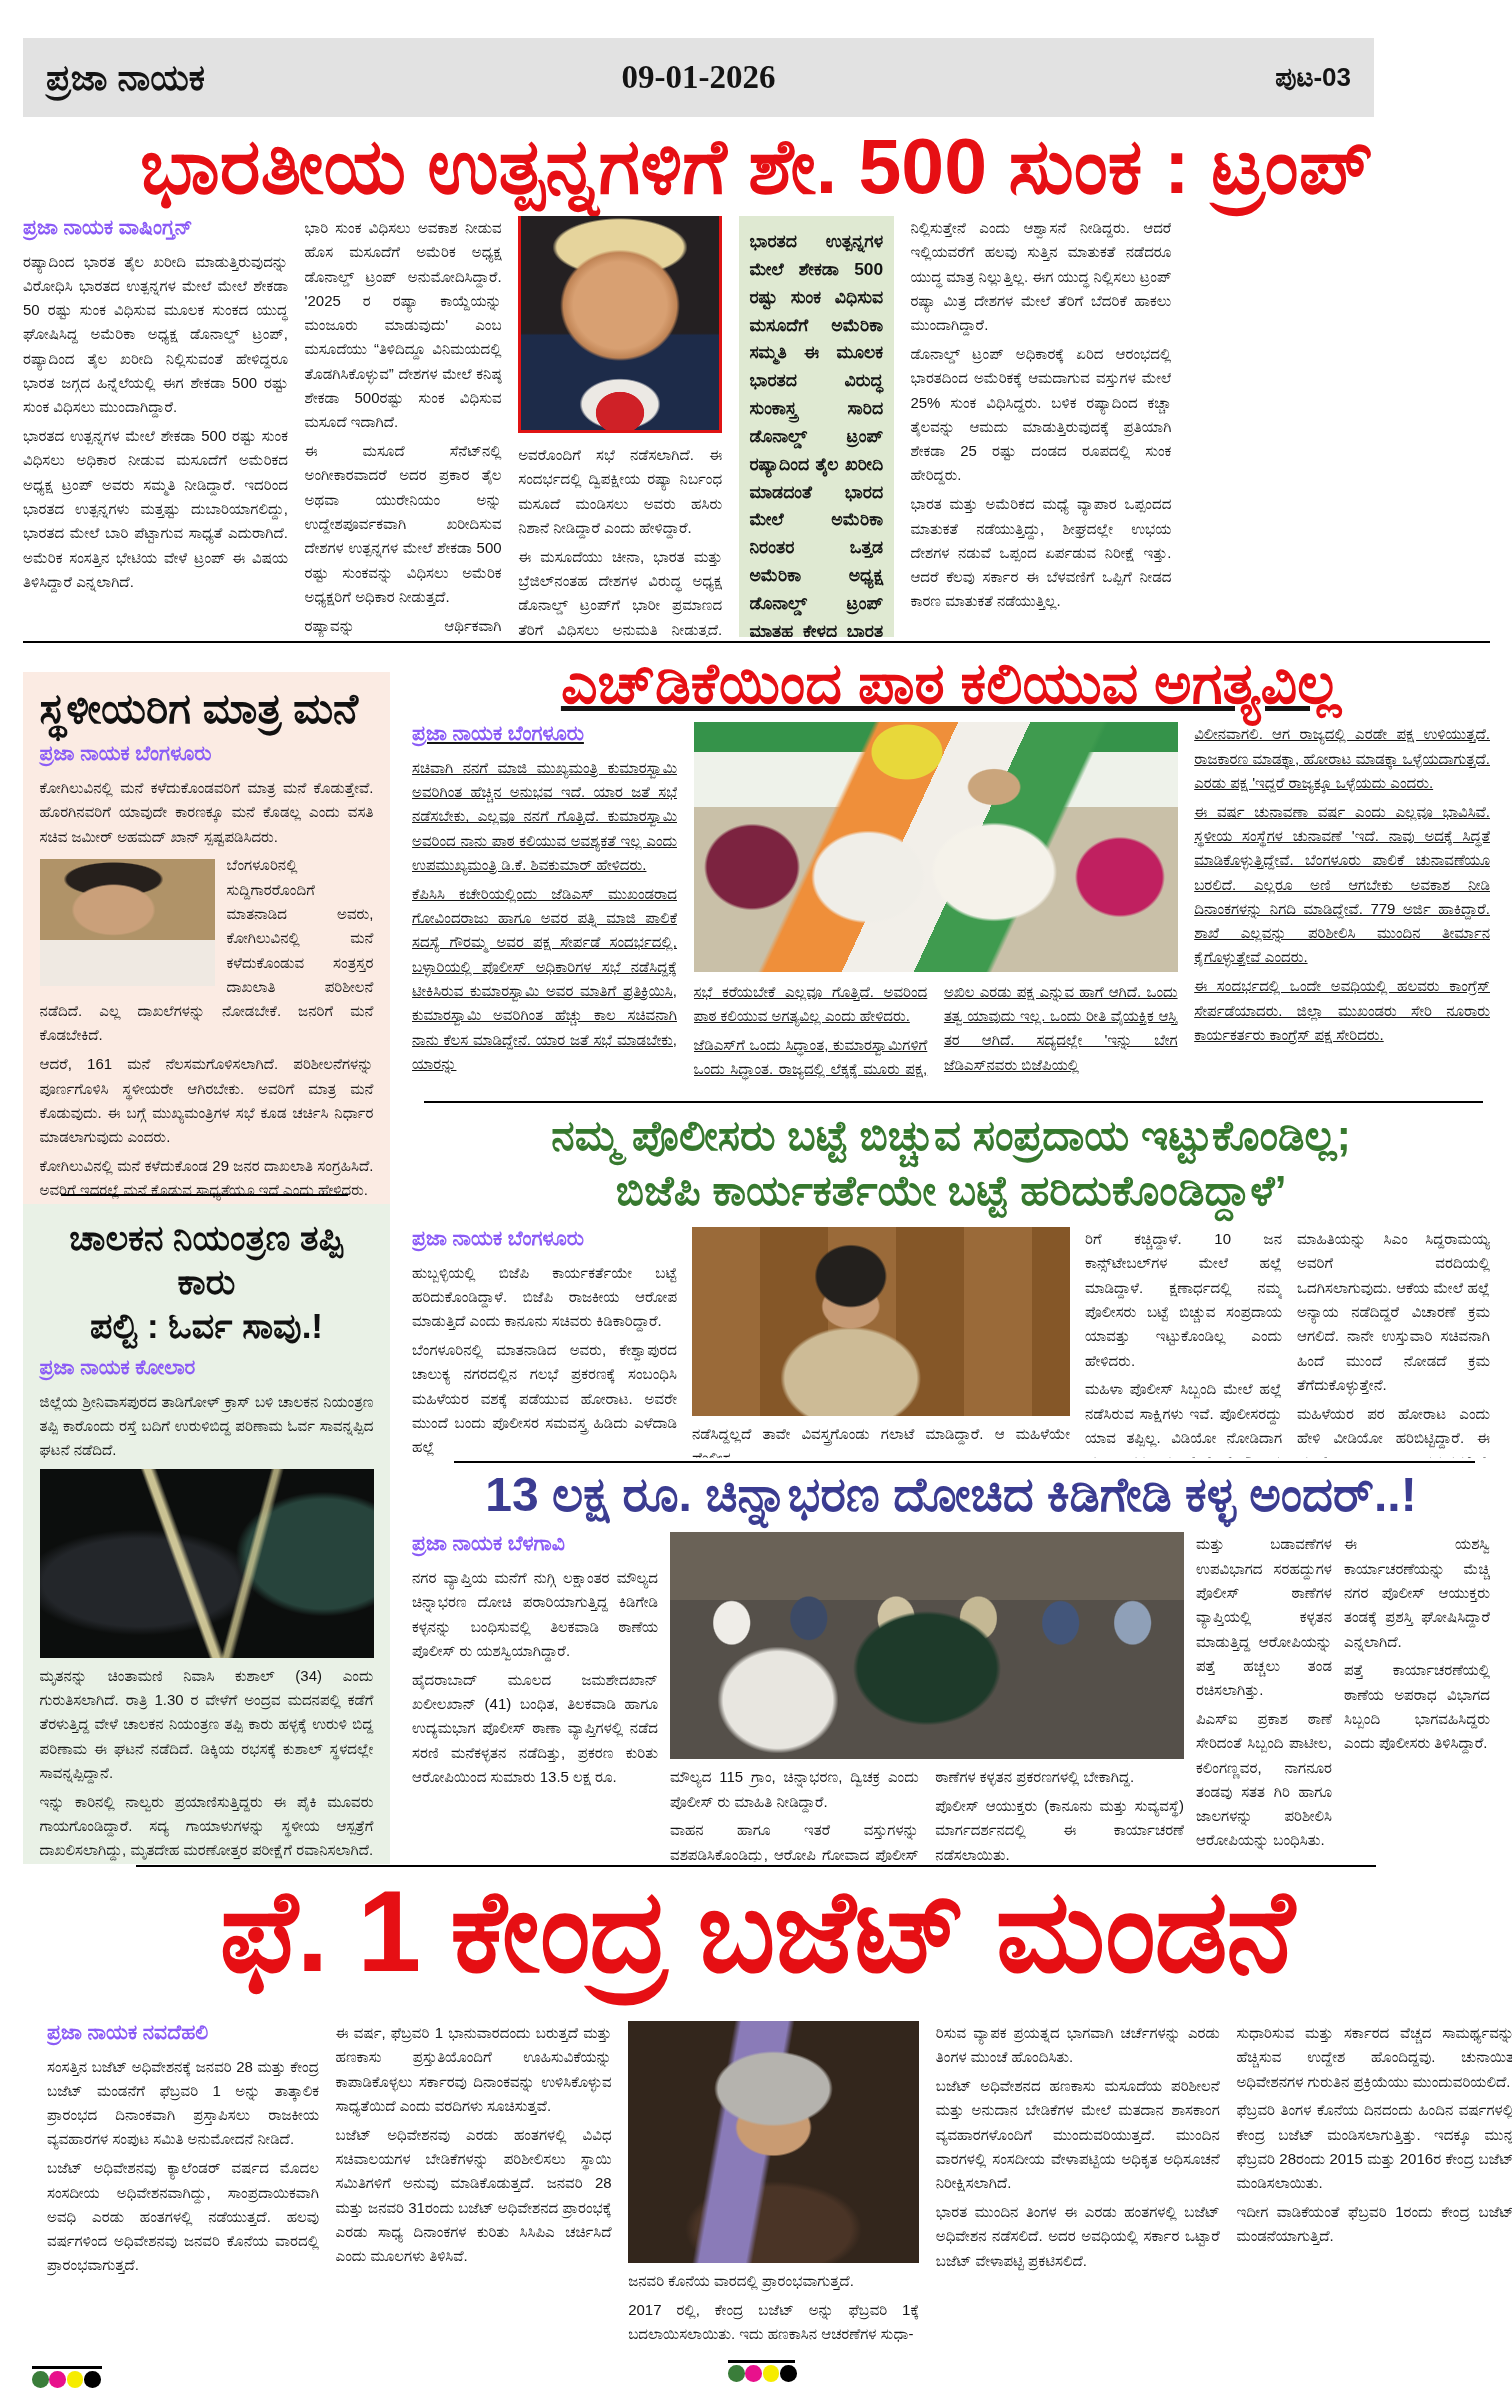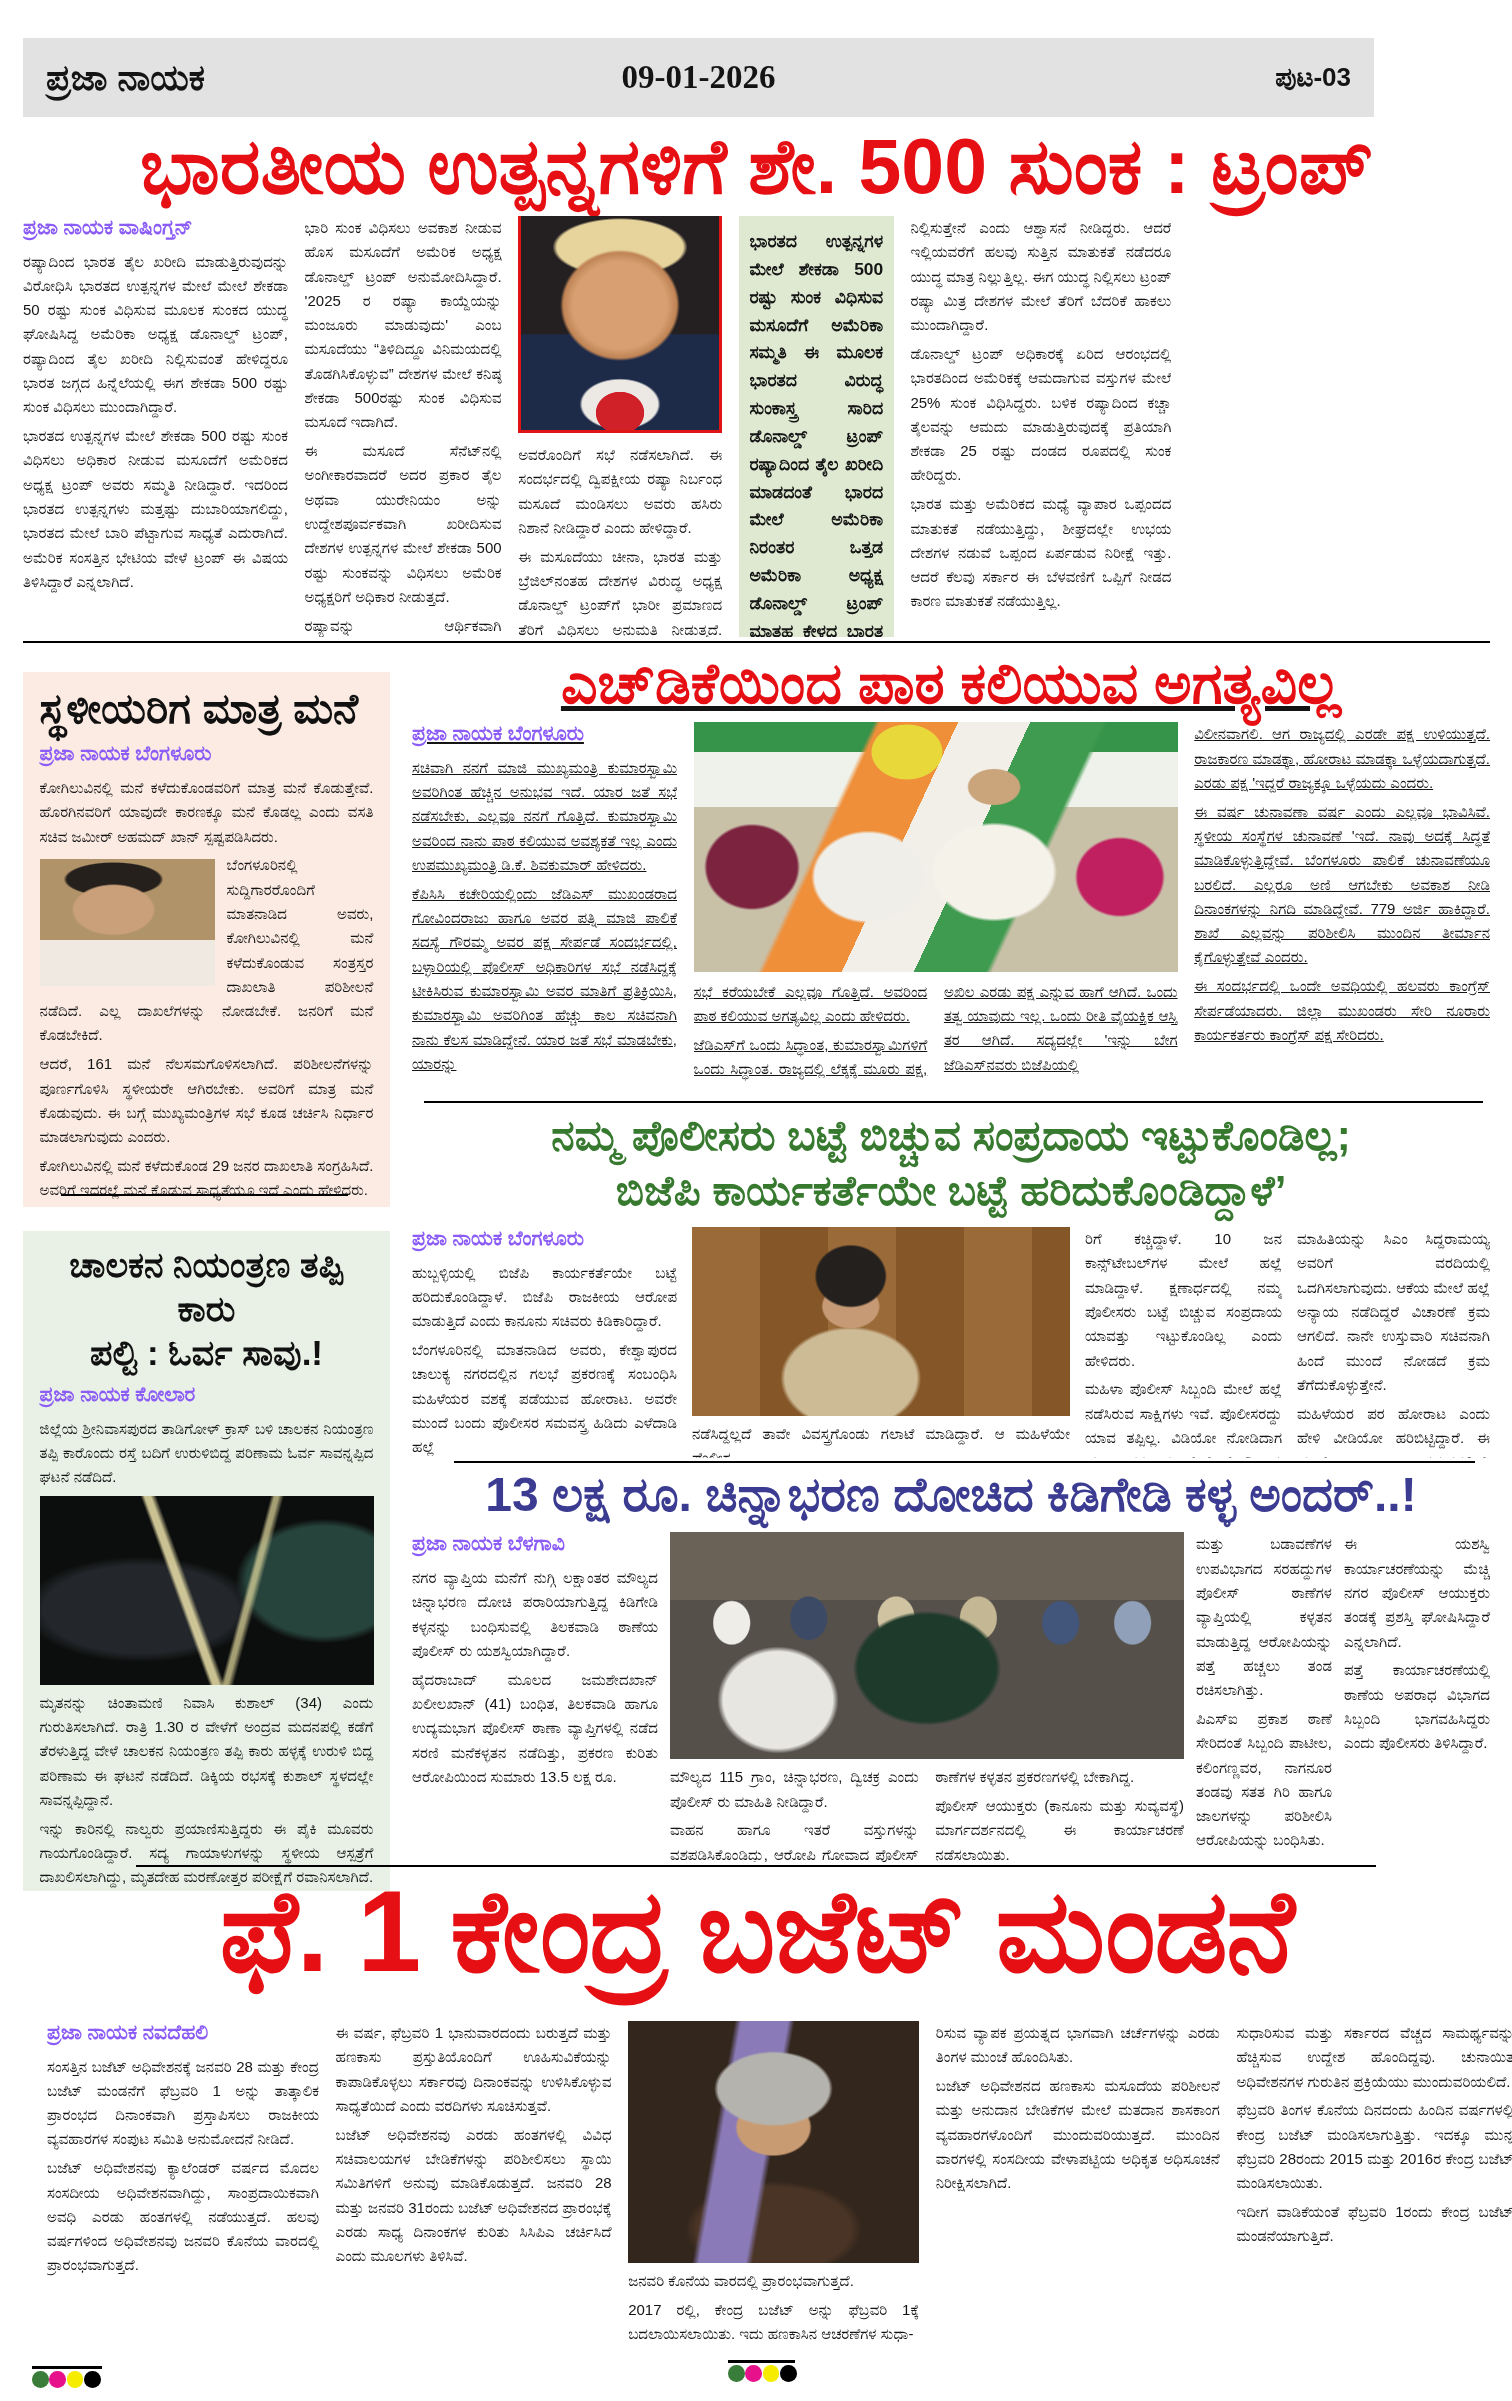--- a/index.html
+++ b/index.html
@@ -72,21 +72,21 @@
   .nirmala{background:
     radial-gradient(34% 26% at 50% 28%, #b5b3ae 0 56%, transparent 60%),
     radial-gradient(22% 20% at 50% 44%, #c99b72 0 56%, transparent 60%),
     linear-gradient(100deg, transparent 32%, #8a7bb8 34% 48%, transparent 50%),
     radial-gradient(46% 30% at 50% 86%, #4a3426 0 58%, transparent 66%),
     #33261c;}
   
   .pinkblock{left:23px;top:672px;width:367px;height:535px;background:#fbebe3;
              padding:13.6px 16.6px;box-sizing:border-box;overflow:hidden;}
   .greenblock{left:23px;top:1204px;width:367px;height:660px;background:#e9f1e6;
-              padding:12px 16.6px;box-sizing:border-box;overflow:hidden;margin-top:27px;}
+              padding:12px 16.6px;box-sizing:border-box;overflow:hidden;}
   .gbox{background:#dfe9d2;padding:12px 10.6px;box-sizing:border-box;}
   
   .grid{display:grid;}
   .g-tariff{grid-template-columns:265px 197px 204px 155px 261px 1fr;column-gap:16.6px;}
   .g-hdk{grid-template-columns:265px 484px 1fr;column-gap:16.6px;}
   .g-police{grid-template-columns:265px 378px 197px 1fr;column-gap:15px;}
   .g-theft{grid-template-columns:246px 514px 136px 1fr;column-gap:12px;}
   .g-budget{grid-template-columns:272px 276px 291px 284px 1fr;column-gap:16.6px;}
   .clip{overflow:hidden;}
   
@@ -296,20 +296,21 @@
       <div class="ph nirmala" style="width:291px;height:242px;margin-bottom:6px;"></div>
       <div>
           <p class="bp">ಜನವರಿ ಕೊನೆಯ ವಾರದಲ್ಲಿ ಪ್ರಾರಂಭವಾಗುತ್ತದೆ.</p>
           <p class="bp">2017 ರಲ್ಲಿ, ಕೇಂದ್ರ ಬಜೆಟ್ ಅನ್ನು ಫೆಬ್ರವರಿ 1ಕ್ಕೆ ಬದಲಾಯಿಸಲಾಯಿತು. ಇದು ಹಣಕಾಸಿನ ಆಚರಣೆಗಳ ಸುಧಾ-</p>
         </div>
     </div>
     <div class="clip">
       <div>
           <p class="bp">ರಿಸುವ ವ್ಯಾಪಕ ಪ್ರಯತ್ನದ ಭಾಗವಾಗಿ ಚರ್ಚೆಗಳನ್ನು ಎರಡು ತಿಂಗಳ ಮುಂಚೆ ಹೊಂದಿಸಿತು.</p>
           <p class="bp">ಬಜೆಟ್ ಅಧಿವೇಶನದ ಹಣಕಾಸು ಮಸೂದೆಯ ಪರಿಶೀಲನೆ ಮತ್ತು ಅನುದಾನ ಬೇಡಿಕೆಗಳ ಮೇಲೆ ಮತದಾನ ಶಾಸಕಾಂಗ ವ್ಯವಹಾರಗಳೊಂದಿಗೆ ಮುಂದುವರಿಯುತ್ತದೆ. ಮುಂದಿನ ವಾರಗಳಲ್ಲಿ ಸಂಸದೀಯ ವೇಳಾಪಟ್ಟಿಯ ಅಧಿಕೃತ ಅಧಿಸೂಚನೆ ನಿರೀಕ್ಷಿಸಲಾಗಿದೆ.</p>
+          <p class="bp">ಭಾರತ ಮುಂದಿನ ತಿಂಗಳ ಈ ಎರಡು ಹಂತಗಳಲ್ಲಿ ಬಜೆಟ್ ಅಧಿವೇಶನ ನಡೆಸಲಿದೆ. ಅದರ ಅವಧಿಯಲ್ಲಿ ಸರ್ಕಾರ ಒಟ್ಟಾರೆ ಬಜೆಟ್ ವೇಳಾಪಟ್ಟಿ ಪ್ರಕಟಿಸಲಿದೆ.</p>
         </div>
     </div>
     <div class="clip">
       <div>
           <p class="bp">ಸುಧಾರಿಸುವ ಮತ್ತು ಸರ್ಕಾರದ ವೆಚ್ಚದ ಸಾಮರ್ಥ್ಯವನ್ನು ಹೆಚ್ಚಿಸುವ ಉದ್ದೇಶ ಹೊಂದಿದ್ದವು. ಚುನಾಯಿತ ಅಧಿವೇಶನಗಳ ಗುರುತಿನ ಪ್ರಕ್ರಿಯೆಯು ಮುಂದುವರಿಯಲಿದೆ.</p>
           <p class="bp">ಫೆಬ್ರವರಿ ತಿಂಗಳ ಕೊನೆಯ ದಿನದಂದು ಹಿಂದಿನ ವರ್ಷಗಳಲ್ಲಿ ಕೇಂದ್ರ ಬಜೆಟ್ ಮಂಡಿಸಲಾಗುತ್ತಿತ್ತು. ಇದಕ್ಕೂ ಮುನ್ನ ಫೆಬ್ರವರಿ 28ರಂದು 2015 ಮತ್ತು 2016ರ ಕೇಂದ್ರ ಬಜೆಟ್ ಮಂಡಿಸಲಾಯಿತು.</p>
           <p class="bp">ಇದೀಗ ವಾಡಿಕೆಯಂತೆ ಫೆಬ್ರವರಿ 1ರಂದು ಕೇಂದ್ರ ಬಜೆಟ್ ಮಂಡನೆಯಾಗುತ್ತಿದೆ.</p>
         </div>
     </div>
   </div>

